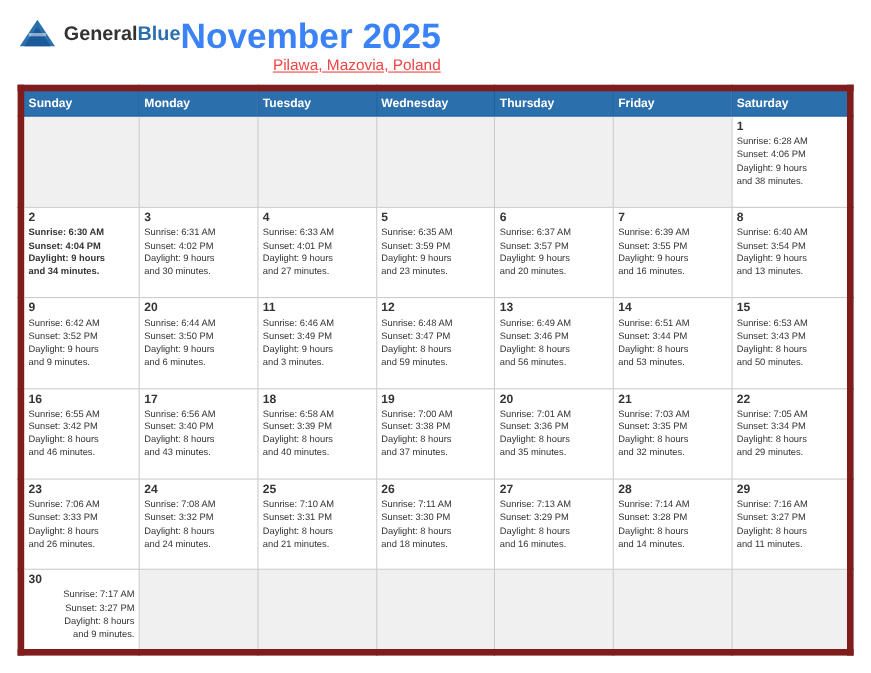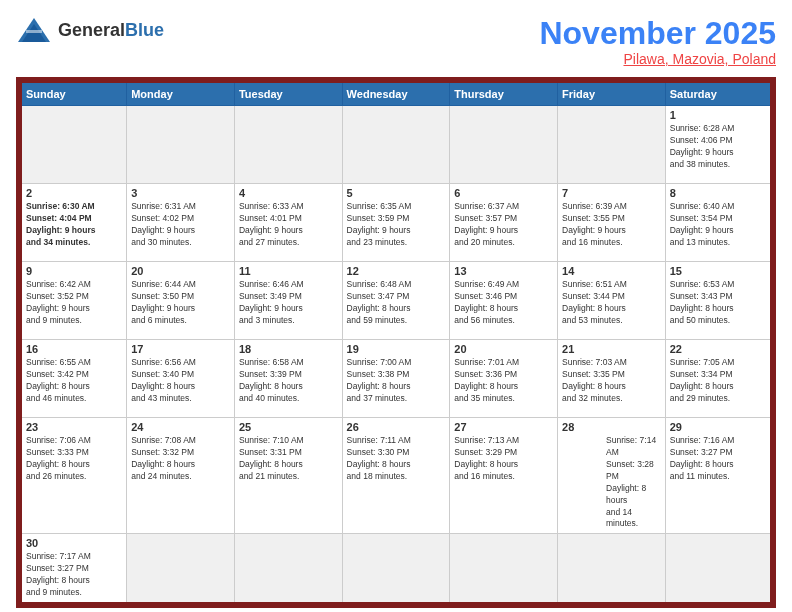--- a/index.html
+++ b/index.html
@@ -12,24 +12,22 @@
     }
     .page {
       width: 792px;
       height: 612px;
       padding: 16px;
       display: flex;
       flex-direction: column;
     }
     .header {
       display: flex;
-      justify-content: space-between;
       align-items: flex-start;
       margin-bottom: 10px;
-      gap: 34px;
     }
     .logo {
       display: flex;
       align-items: center;
       gap: 6px;
     }
     .logo-icon {
       width: 36px;
       height: 28px;
     }
@@ -328,37 +326,37 @@
           </td>
           <td>
             <span class="day-num">27</span>
             <div class="day-info" style="white-space: pre-line;">Sunrise: 7:13 AM
 Sunset: 3:29 PM
 Daylight: 8 hours
 and 16 minutes.</div>
           </td>
           <td>
             <span class="day-num">28</span>
-            <div class="day-info" style="white-space: pre-line; margin-left: 44px;">Sunrise: 7:14 AM
+            <div class="day-info" style="white-space: pre-line;">Sunrise: 7:14 AM
 Sunset: 3:28 PM
 Daylight: 8 hours
 and 14 minutes.</div>
           </td>
           <td>
             <span class="day-num">29</span>
             <div class="day-info" style="white-space: pre-line;">Sunrise: 7:16 AM
 Sunset: 3:27 PM
 Daylight: 8 hours
 and 11 minutes.</div>
           </td>
         </tr>
         <tr>
           <td class="last-row" style="height: 62px;">
             <span class="day-num">30</span>
-            <div class="day-info" style="white-space: pre-line;">Sunrise: 7:17 AM
+            <div class="day-info" style="white-space: pre-line; text-align: right;">Sunrise: 7:17 AM
 Sunset: 3:27 PM
 Daylight: 8 hours
 and 9 minutes.</div>
           </td>
           <td class="empty last-row" style="height: 62px;"></td>
           <td class="empty last-row" style="height: 62px;"></td>
           <td class="empty last-row" style="height: 62px;"></td>
           <td class="empty last-row" style="height: 62px;"></td>
           <td class="empty last-row" style="height: 62px;"></td>
           <td class="empty last-row" style="height: 62px;"></td>

